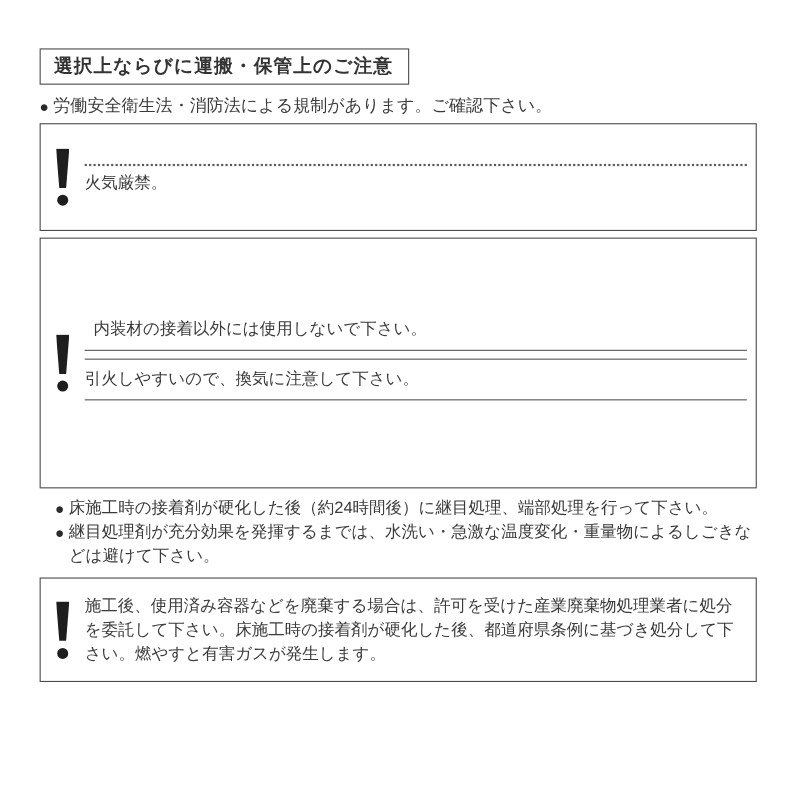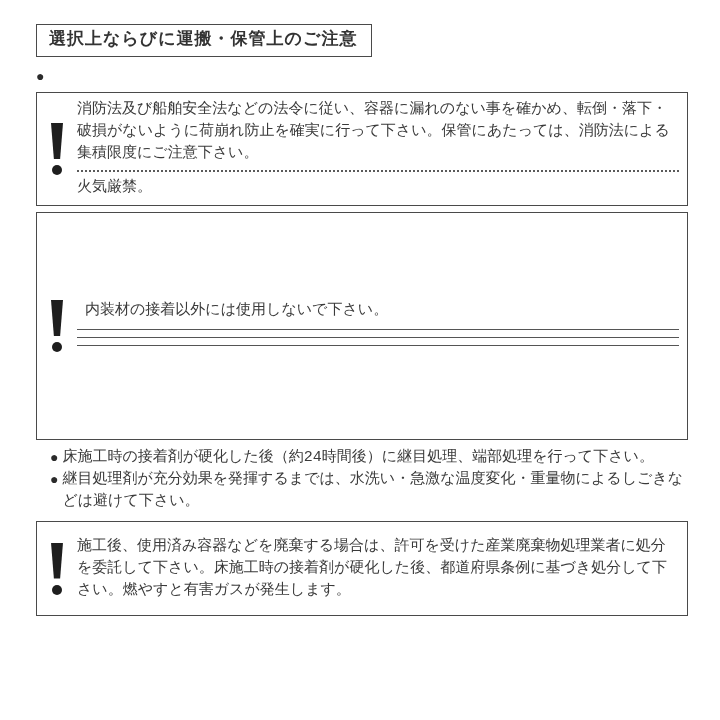--- a/index.html
+++ b/index.html
@@ -1,23 +1,23 @@
 <!DOCTYPE html>
 <html lang="ja"><head>
 <meta charset="utf-8">
 <style>
   html,body{margin:0;padding:0;background:#ffffff;}
   .page{
     position:relative;
     width:720px;height:720px;
     box-sizing:border-box;
-    padding:24px 32px 0 36px;
+    padding:44px 32px 0 36px;
     background:#ffffff;
     color:#3a3a3a;
-    font-family:Liberation Mono, monospace;
+    font-family:Liberation Sans, sans-serif;
     font-size:15px;
     line-height:22px;
     overflow:hidden;
   }
   
   .title-box{
     display:inline-block;
     border:1.5px solid #4a4a4a;
     padding:4px 14px 5px 12px;
     font-size:17px;
@@ -100,49 +100,50 @@
 </head>
 <body>
 
 <div class="page">
 
   
   <div class="title-box">選択上ならびに運搬・保管上のご注意</div>
 
   <div class="lead-bullet">
     <span class="b">●</span>
+    <span class="txt">労働安全衛生法・消防法による規制があります。ご確認下さい。</span>
   </div>
 
   <div class="warn-box mt-box1" style="min-height:98px;">
     <div class="excl-col">
       <div class="excl">
           <div class="bar"></div>
           <div class="dot"></div>
         </div>
     </div>
     <div class="content">
-      <p>消防法及び船舶安全法などの法令に従い、容器に漏れのない事を確かめ、転倒・落下・破損がないように荷崩れ防止を確実に行って下さい。保管にあたっては、消防法による集積限度にご注意下さい。</p>
       <hr class="dotted-rule">
       <p>火気厳禁。</p>
     </div>
   </div>
 
   
 
   <div class="warn-box mt-box2" style="min-height:228px;">
     <div class="excl-col">
       <div class="excl">
           <div class="bar"></div>
           <div class="dot"></div>
         </div>
     </div>
     <div class="content">
       <p class="first-indent">内装材の接着以外には使用しないで下さい。</p>
       <hr class="rule">
       <hr class="rule">
+      <p>引火しやすいので、換気に注意して下さい。</p>
       <hr class="rule">
     </div>
   </div>
 
   <div class="bullet-list">
     <div class="bullet-row">
       <span class="b">●</span>
       <span class="txt">床施工時の接着剤が硬化した後（約24時間後）に継目処理、端部処理を行って下さい。</span>
     </div>
     <div class="bullet-row">

